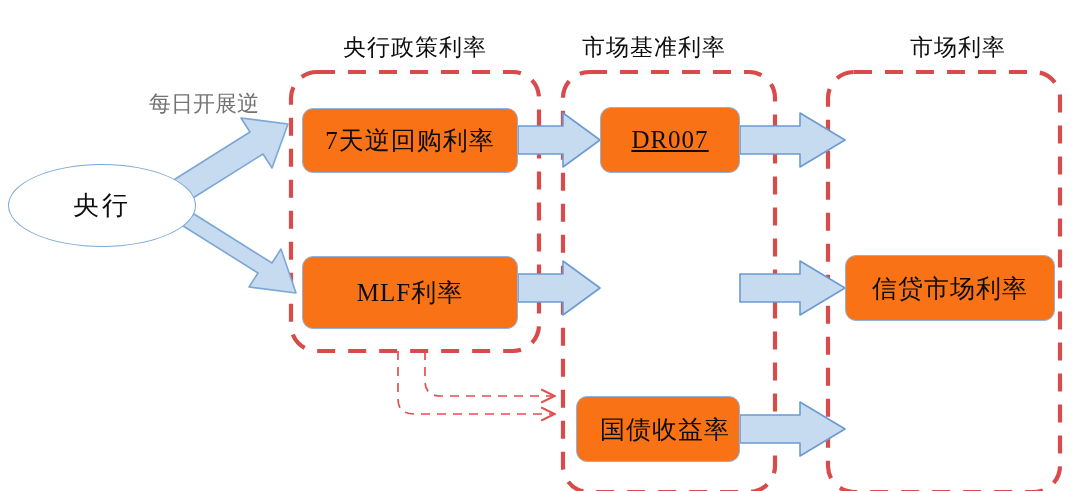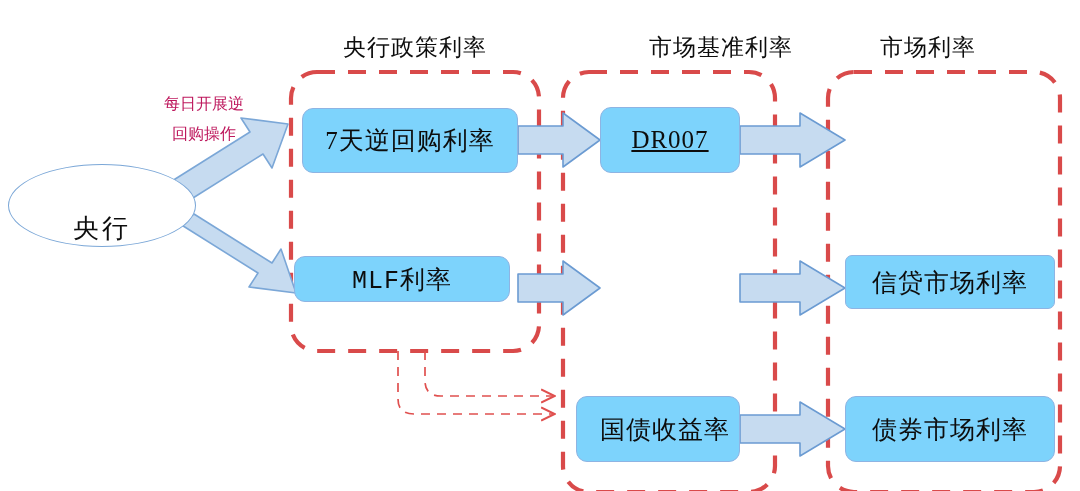--- a/index.html
+++ b/index.html
@@ -5,30 +5,30 @@
   html,body{margin:0;padding:0;background:#ffffff;}
   body{width:1080px;height:491px;overflow:hidden;
        font-family:"Liberation Serif","DejaVu Serif",serif;color:#0d0d0d;}
   #stage{position:relative;width:1080px;height:491px;background:#fff;margin-top:21px;}
   #svg-layer{position:absolute;left:0;top:0;width:1080px;height:491px;}
 
   .grp-title{position:absolute;text-align:center;font-size:23px;line-height:26px;
              letter-spacing:1px;color:#0d0d0d;white-space:nowrap;}
 
   .node-box{position:absolute;box-sizing:border-box;
-            border:1.6px solid #8eb4e3;border-radius:11px;background:#7dd3fc;
+            border:1.6px solid #8eb4e3;border-radius:11px;background:#f97316;
             display:flex;align-items:center;justify-content:center;
             font-size:25px;letter-spacing:1px;color:#0d0d0d;white-space:nowrap;}
 
   .src-oval{position:absolute;box-sizing:border-box;border:1.7px solid #7ba7d7;
-            border-radius:50%;background:#fff;display:flex;align-items:flex-end;
+            border-radius:50%;background:#fff;display:flex;align-items:center;
             justify-content:center;font-size:26px;letter-spacing:3px;color:#0d0d0d;}
 
-  .edge-label{position:absolute;text-align:center;font-size:16px;line-height:30px;
-              color:#be185d;white-space:nowrap;}
+  .edge-label{position:absolute;text-align:center;font-size:22px;line-height:30px;
+              color:#737373;white-space:nowrap;}
 </style>
 </head>
 <body>
 
 <div id="stage">
 
   <svg id="svg-layer" viewBox="0 0 1080 491">
     <defs>
       <marker id="thin-arrow" markerWidth="9" markerHeight="9" refX="7" refY="4.5" orient="auto" markerUnits="strokeWidth">
         <path d="M0,0.6 L8,4.5 L0,8.4" fill="none" stroke="#e0504f" stroke-width="1.3"></path>
@@ -71,46 +71,42 @@
 
     <g>
       <path d="M398,330 L398,378 Q398,393 414,393 L553,393" fill="none" stroke="#e0504f" stroke-width="1.7" stroke-dasharray="9 7" marker-end="url(#thin-arrow)"></path>
     </g>
     <g>
       <path d="M425,330 L425,360 Q425,375 441,375 L553,375" fill="none" stroke="#e0504f" stroke-width="1.7" stroke-dasharray="9 7" marker-end="url(#thin-arrow)"></path>
     </g>
   </svg>
 
   <div class="grp-title" style="left:291px;top:14px;width:248px;">央行政策利率</div>
-  <div class="grp-title" style="left:581px;top:14px;width:212px;text-align:right;">市场基准利率</div>
-  <div class="grp-title" style="left:812px;top:14px;width:232px;text-align:center;">市场利率</div>
+  <div class="grp-title" style="left:548px;top:14px;width:212px;">市场基准利率</div>
+  <div class="grp-title" style="left:842px;top:14px;width:232px;text-align:center;">市场利率</div>
 
   <div class="src-oval" style="left:8px;top:143px;width:188px;height:83px;">
     <span>央行</span>
   </div>
 
   <div class="edge-label" style="left:124px;top:68px;width:160px;">
     <div>每日开展逆</div>
-    <div>回购操作</div>
   </div>
 
   <div class="node-box" style="left:302px;top:87px;width:216px;height:65px;">
     <span>7天逆回购利率</span>
   </div>
-  <div class="node-box" style="left:294px;top:235px;width:216px;height:46px;font-family:Liberation Mono, monospace;">
+  <div class="node-box" style="left:302px;top:235px;width:216px;height:73px;">
     <span>MLF利率</span>
   </div>
 
   <div class="node-box" style="left:600px;top:86px;width:140px;height:66px;text-decoration:underline;">
     <span>DR007</span>
   </div>
   <div class="node-box" style="left:576px;top:375px;width:164px;height:66px;padding-left:14px;">
     <span>国债收益率</span>
   </div>
 
-  <div class="node-box" style="left:845px;top:234px;width:210px;height:54px;border-radius:7px;">
+  <div class="node-box" style="left:845px;top:234px;width:210px;height:66px;">
     <span>信贷市场利率</span>
-  </div>
-  <div class="node-box" style="left:845px;top:375px;width:210px;height:66px;">
-    <span>债券市场利率</span>
   </div>
 
 </div>
 
 </body></html>

